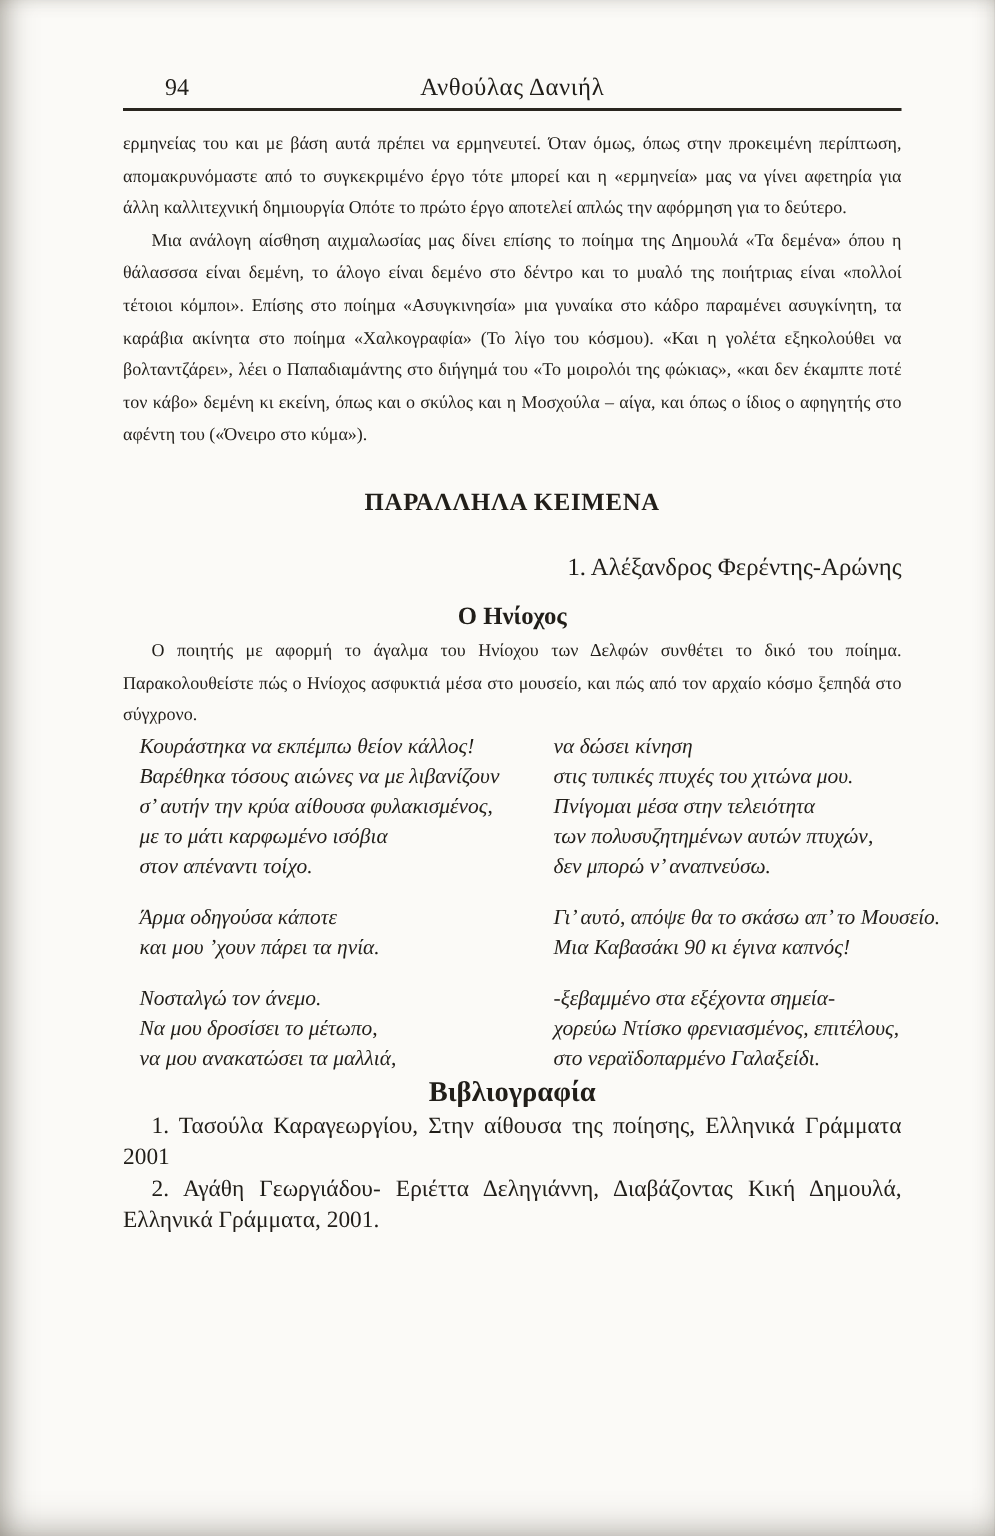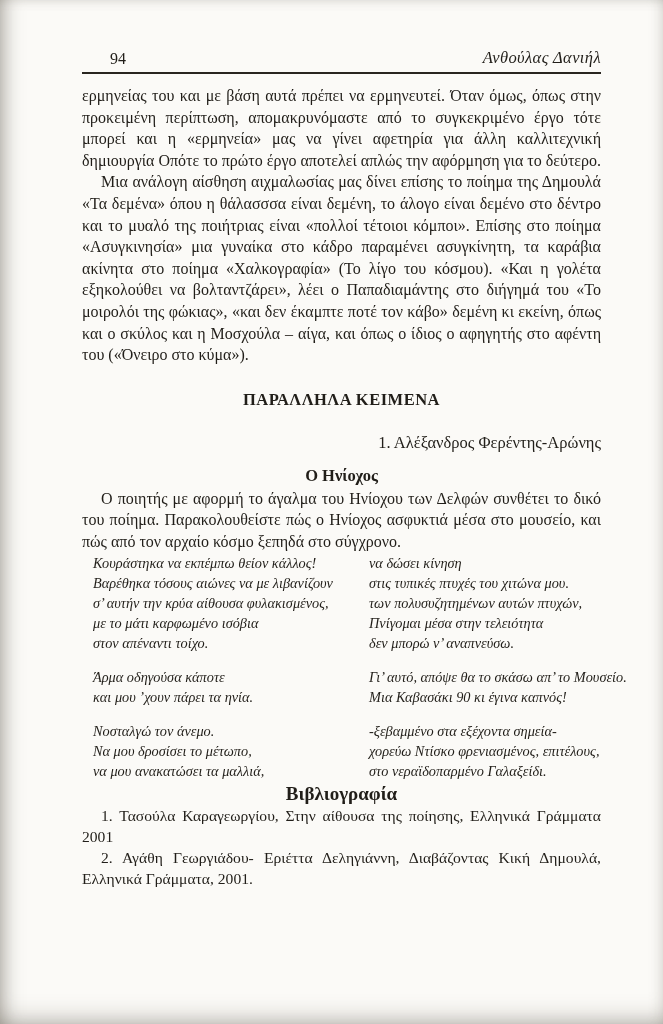--- a/index.html
+++ b/index.html
@@ -27,24 +27,24 @@
     position:relative; height:28px;
     border-bottom:2px solid #29251f;
   }
   .page-number {
     position:absolute; left:16px; bottom:4px;
     font-size:16px;
     margin-left:12px;
   }
   .running-title {
     position:absolute; left:0; right:0; bottom:4px;
-    text-align:right; font-size:16.5px; letter-spacing:.4px;font-style:italic;
+    text-align:center; font-size:16.5px; letter-spacing:.4px;
   }
   .para {
-    text-align:justify; font-size:16px; line-height:21.6px;
+    text-align:justify; font-size:12px; line-height:21.6px;
     margin:0;
   }
   .para-first { margin-top:11px; }
   .indent { text-indent:19px; }
   .section-heading {
     margin-top:24px; text-align:center;
     font-weight:bold; font-size:16.5px; letter-spacing:.5px;
   }
   .author-line {
     margin-top:23px; padding-left:115px; font-size:16.5px;text-align:right;
@@ -110,22 +110,22 @@
         <div class="stanza">
           <div class="poem-line">Νοσταλγώ τον άνεμο.</div>
           <div class="poem-line">Να μου δροσίσει το μέτωπο,</div>
           <div class="poem-line">να μου ανακατώσει τα μαλλιά,</div>
         </div>
       </div>
       <div class="poem-col-right">
         <div class="stanza">
           <div class="poem-line">να δώσει κίνηση</div>
           <div class="poem-line">στις τυπικές πτυχές του χιτώνα μου.</div>
+          <div class="poem-line">Πνίγομαι μέσα στην τελειότητα</div>
           <div class="poem-line">των πολυσυζητημένων αυτών πτυχών,</div>
-          <div class="poem-line">Πνίγομαι μέσα στην τελειότητα</div>
           <div class="poem-line">δεν μπορώ ν’ αναπνεύσω.</div>
         </div>
         <div class="stanza">
           <div class="poem-line">Γι’ αυτό, απόψε θα το σκάσω απ’ το Μουσείο.</div>
           <div class="poem-line">Μια Καβασάκι 90 κι έγινα καπνός!</div>
         </div>
         <div class="stanza">
           <div class="poem-line">-ξεβαμμένο στα εξέχοντα σημεία-</div>
           <div class="poem-line">χορεύω Ντίσκο φρενιασμένος, επιτέλους,</div>
           <div class="poem-line">στο νεραϊδοπαρμένο Γαλαξείδι.</div>

